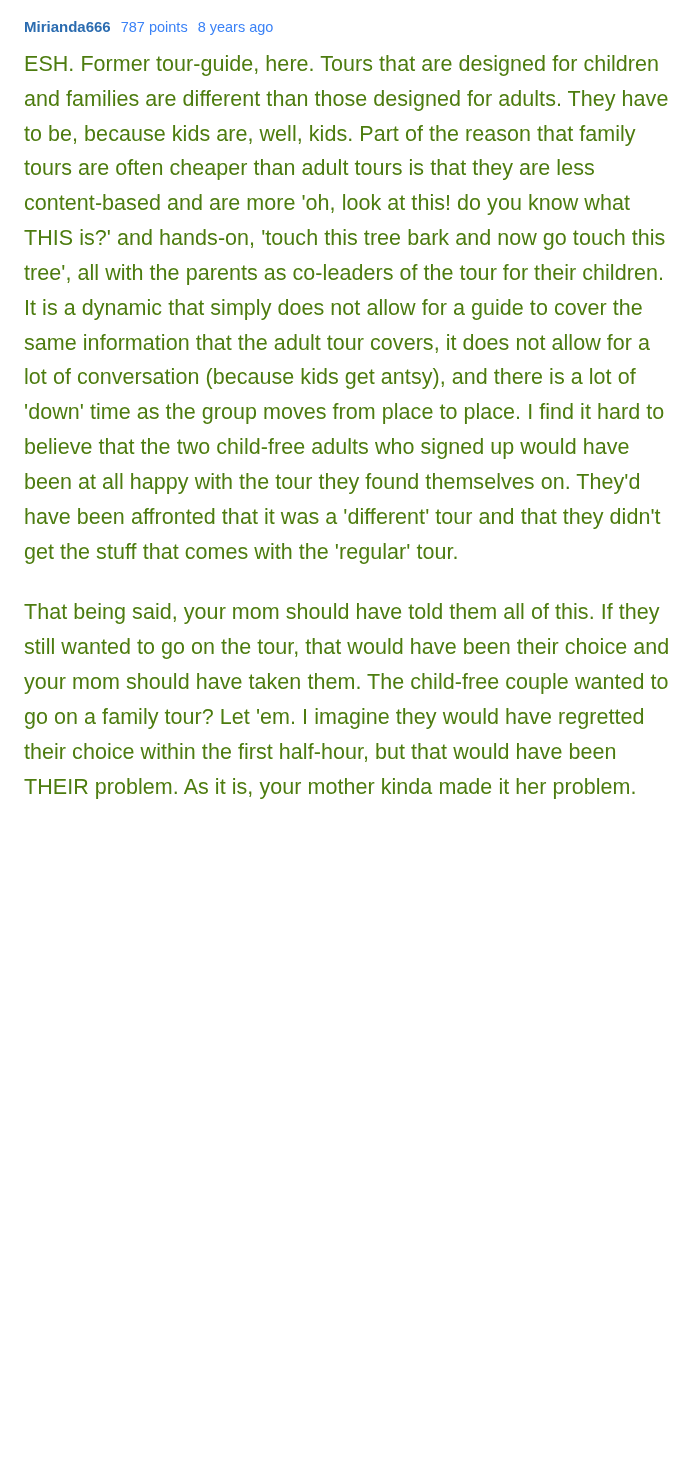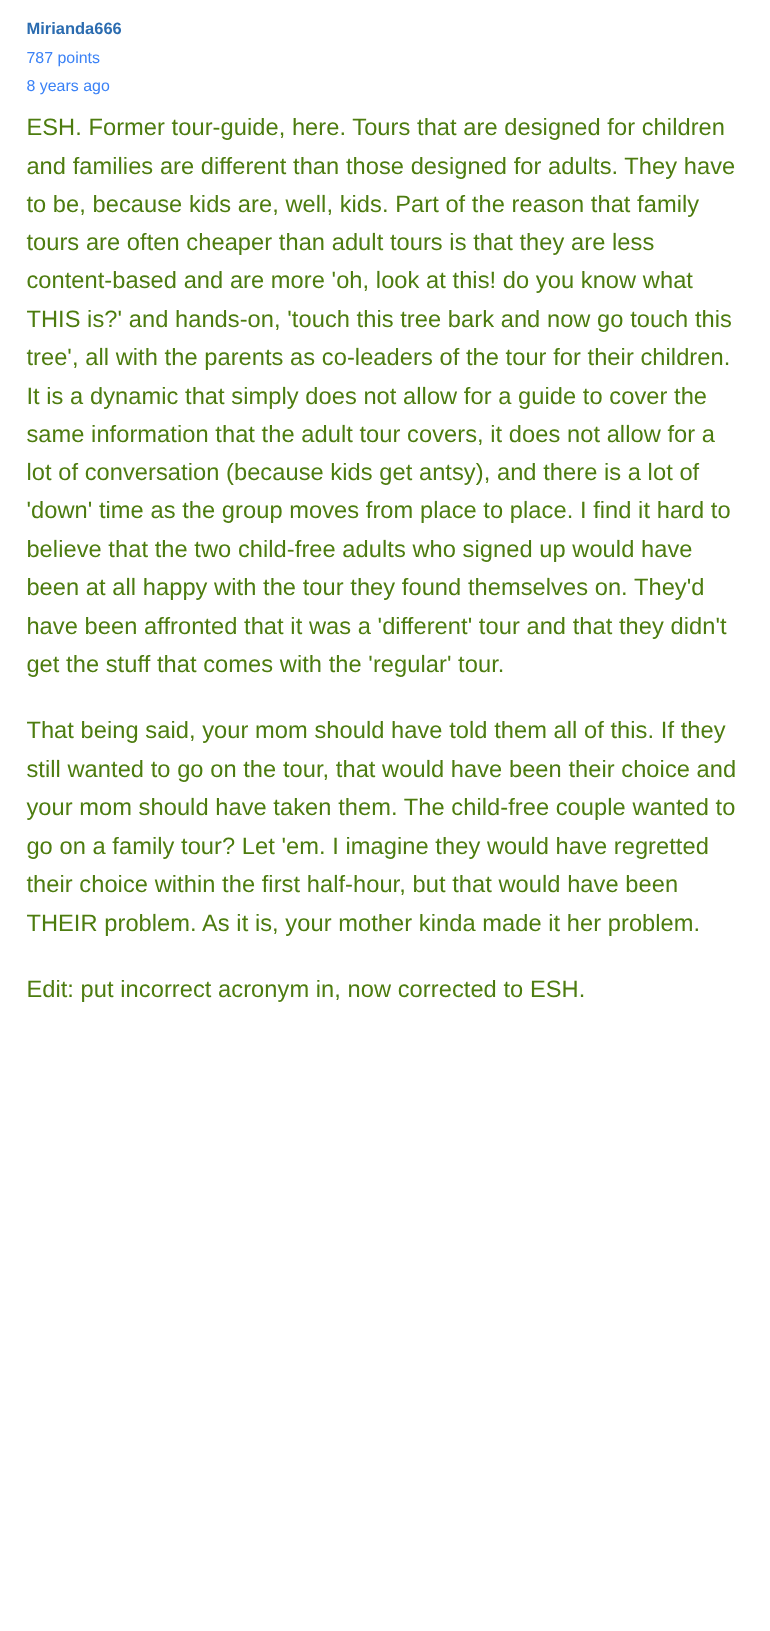--- a/index.html
+++ b/index.html
@@ -19,21 +19,20 @@
     box-sizing: border-box;
     padding: 18px 24px 20px 24px;
   }
   .meta {
     display: flex;
     align-items: baseline;
     gap: 10px;
     font-size: 15px;
     margin-bottom: 12px;
     white-space: nowrap;
-    flex-direction: column;
   }
   .meta .author {
     color: #2b6cb0;
     font-weight: bold;
     font-size: 15px;
     text-decoration: none;
   }
   .meta .points,
   .meta .age {
     color: #3b82f6;
@@ -59,16 +58,15 @@
 
   <div class="meta">
     <a class="author" href="#">Mirianda666</a>
     <span class="points">787 points</span>
     <span class="age">8 years ago</span>
   </div>
 
   <div class="body">
     <p>ESH. Former tour-guide, here. Tours that are designed for children and families are different than those designed for adults. They have to be, because kids are, well, kids. Part of the reason that family tours are often cheaper than adult tours is that they are less content-based and are more 'oh, look at this! do you know what THIS is?' and hands-on, 'touch this tree bark and now go touch this tree', all with the parents as co-leaders of the tour for their children. It is a dynamic that simply does not allow for a guide to cover the same information that the adult tour covers, it does not allow for a lot of conversation (because kids get antsy), and there is a lot of 'down' time as the group moves from place to place. I find it hard to believe that the two child-free adults who signed up would have been at all happy with the tour they found themselves on. They'd have been affronted that it was a 'different' tour and that they didn't get the stuff that comes with the 'regular' tour.</p>
     <p>That being said, your mom should have told them all of this. If they still wanted to go on the tour, that would have been their choice and your mom should have taken them. The child-free couple wanted to go on a family tour? Let 'em. I imagine they would have regretted their choice within the first half-hour, but that would have been THEIR problem. As it is, your mother kinda made it her problem.</p>
-    <p>Edit: put incorrect acronym in, now corrected to ESH.</p>
   </div>
 
 </div>
 
 </body></html>

